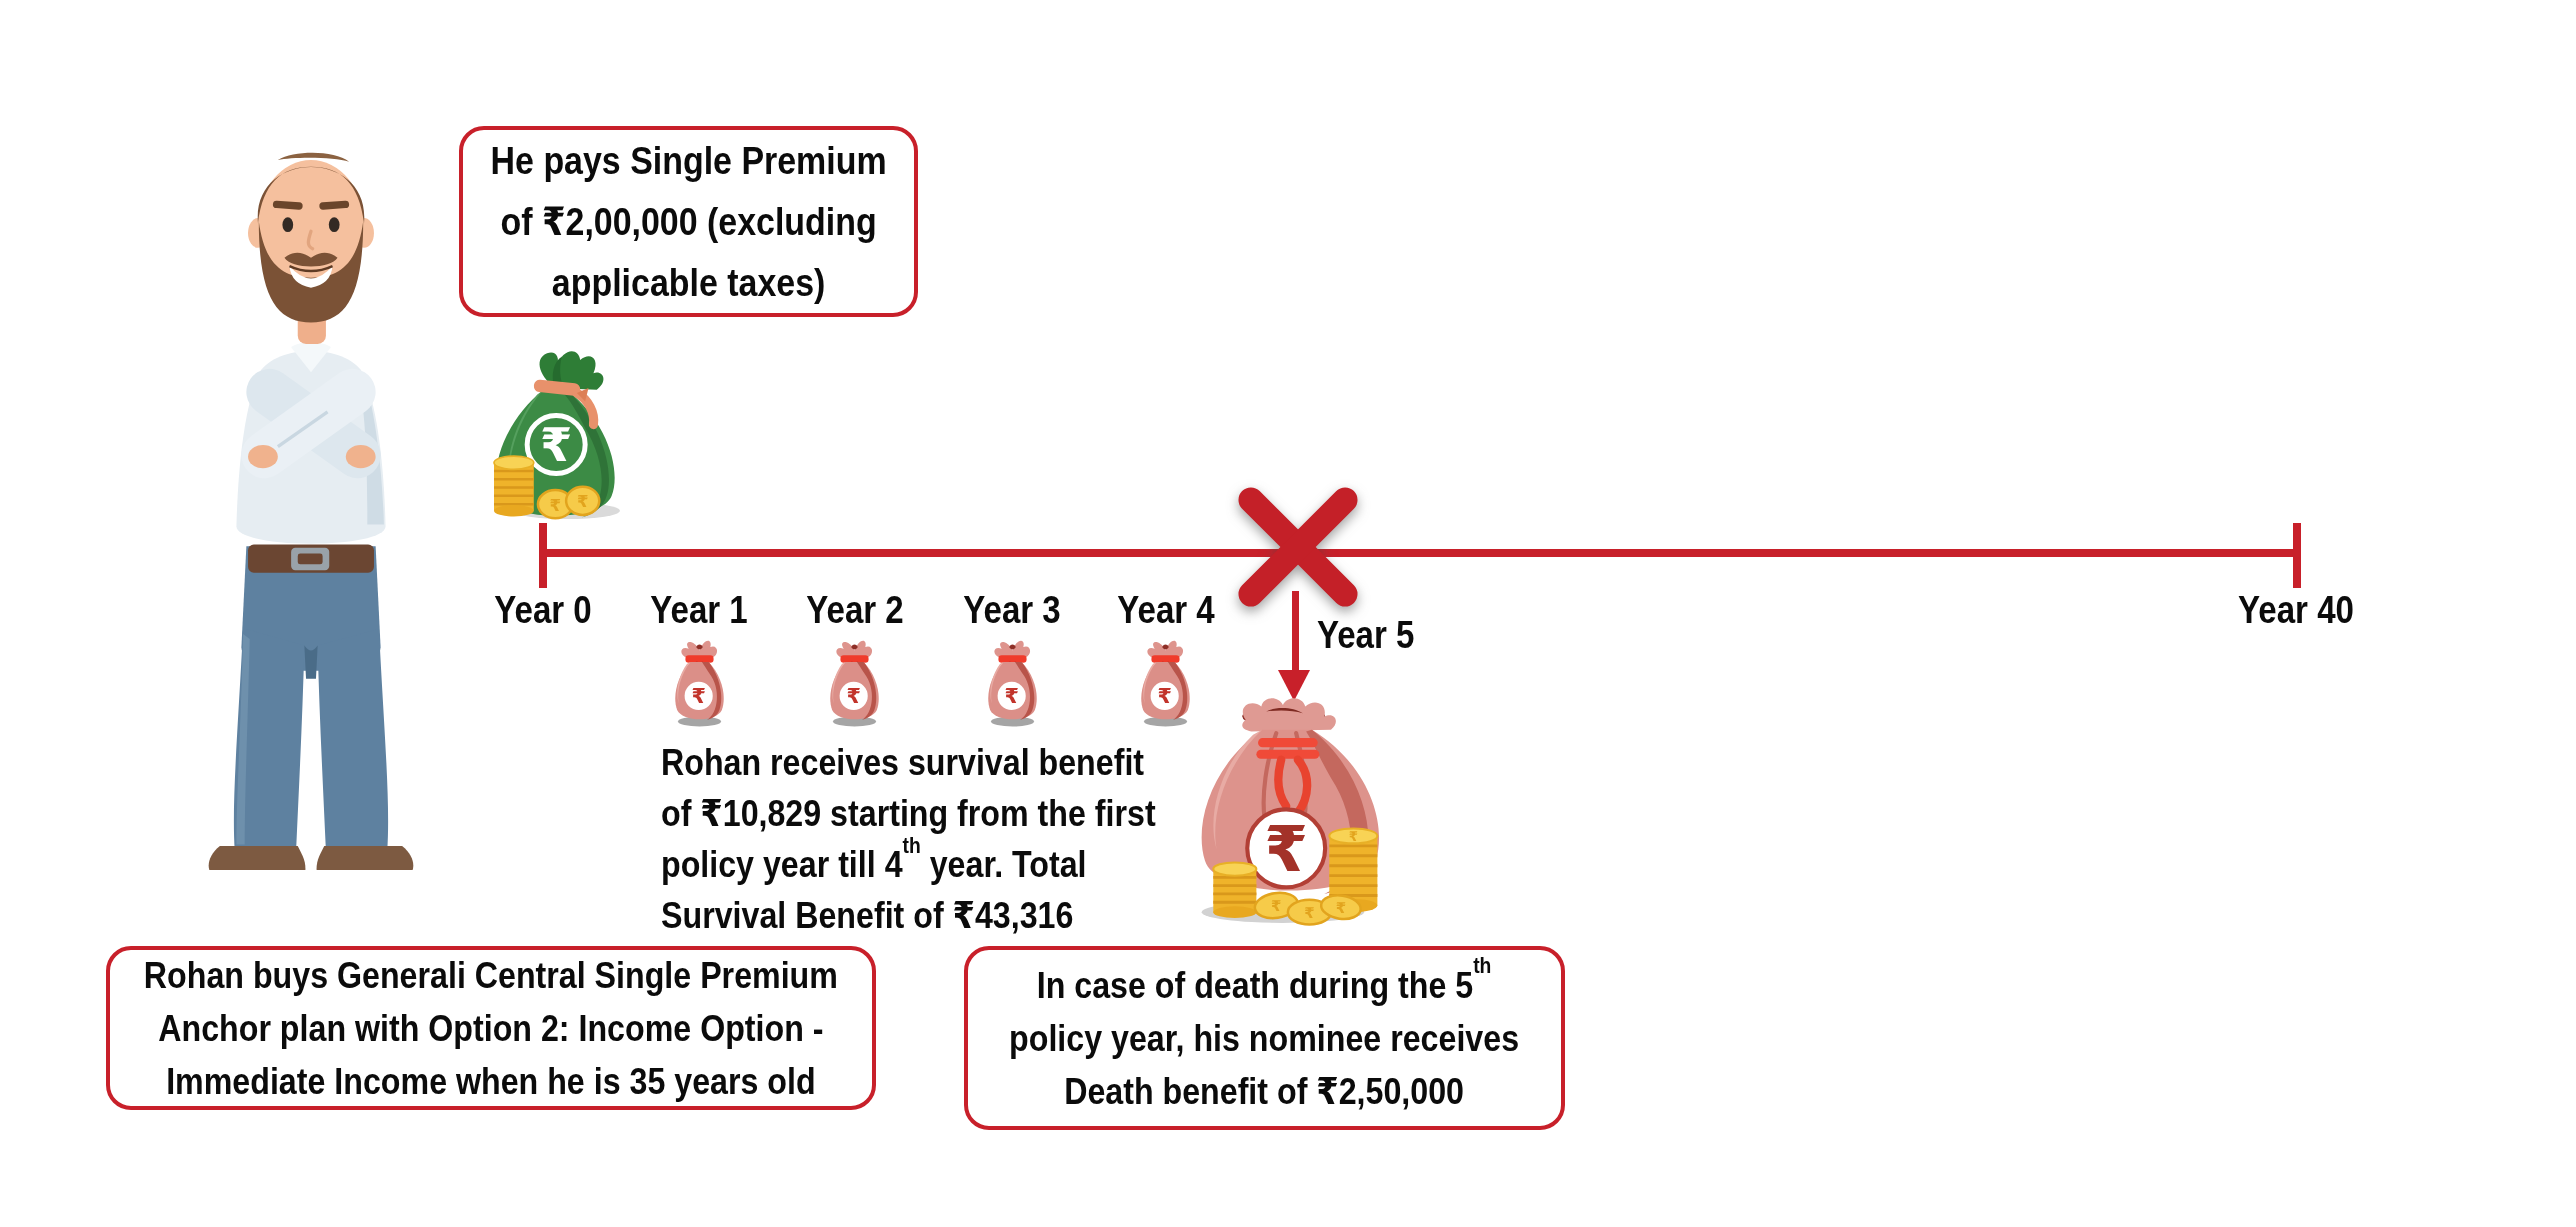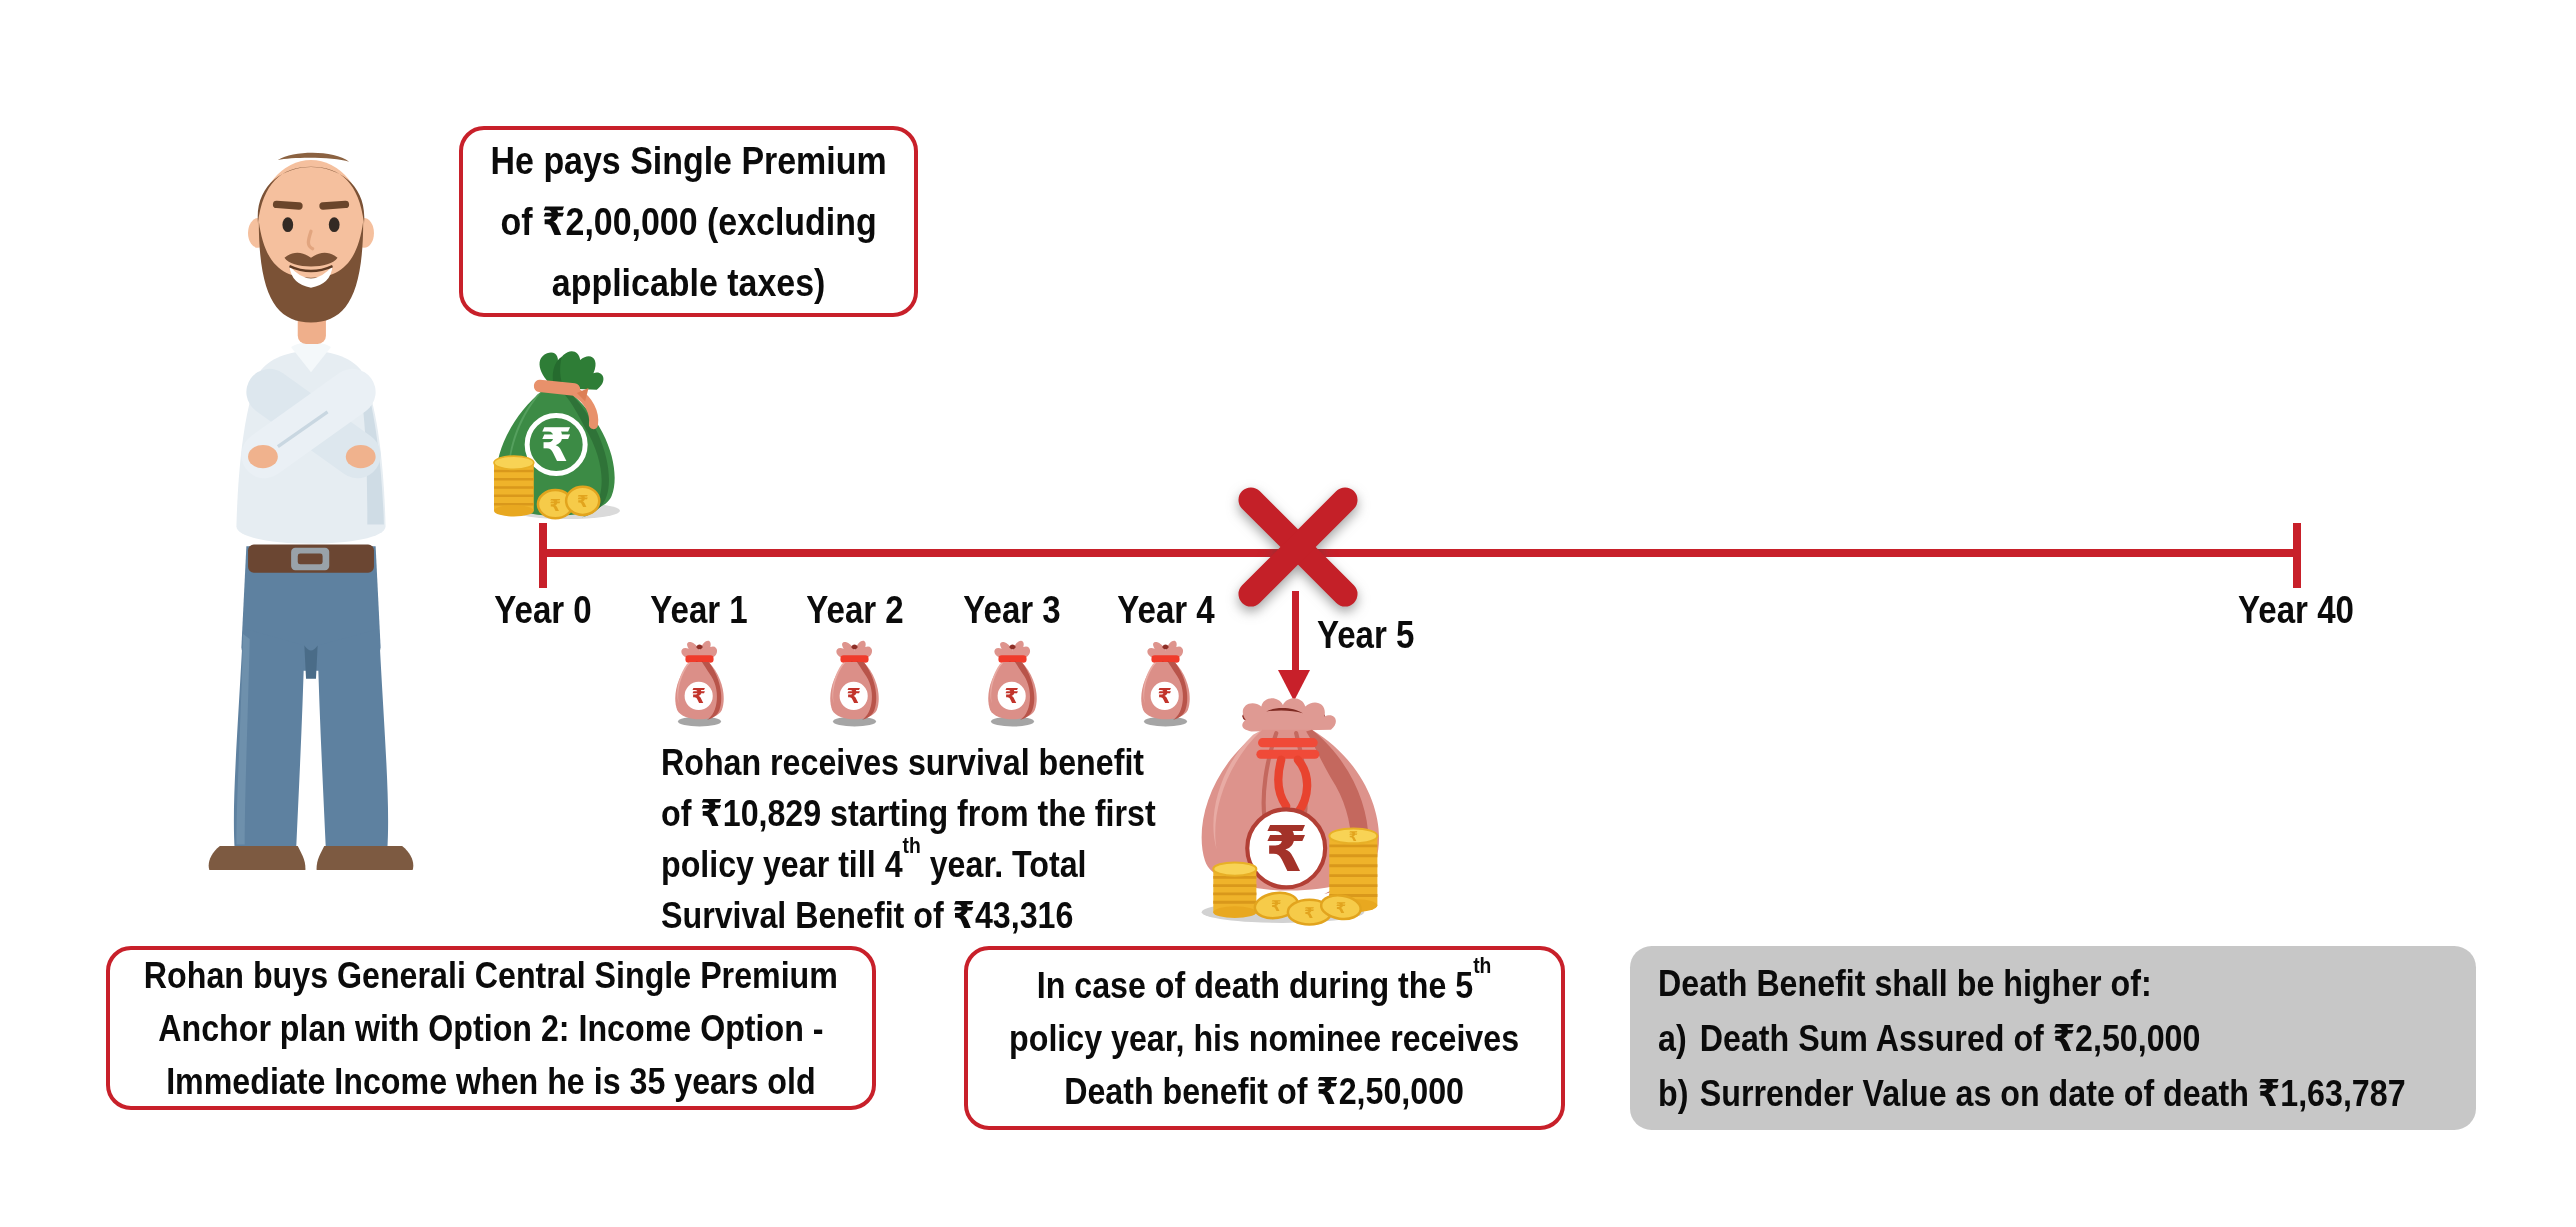--- a/index.html
+++ b/index.html
@@ -278,22 +278,15 @@
   </div>
 
   <div class="callout" style="left:948px;top:946px;width:601px;height:184px;margin-left:16px;">
     <div class="cnd bottom-text">
       <span class="box-line"><span>In case of death during the 5</span><sup class="s">th</sup></span>
       <span class="box-line">policy year, his nominee receives</span>
       <span class="box-line">Death benefit of ₹2,50,000</span>
     </div>
   </div>
 
-  <div class="gray-box" style="left:1630px;top:946px;width:846px;height:184px;">
-    <div class="cnd-left gray-text">
-      <span class="box-line">Death Benefit shall be higher of:</span>
-      <span class="box-line"><span class="marker">a)</span><span>Death Sum Assured of ₹2,50,000</span></span>
-      <span class="box-line"><span class="marker">b)</span><span>Surrender Value as on date of death ₹1,63,787</span></span>
-    </div>
-  </div>
 
 </div>
 
 
 </body></html>

